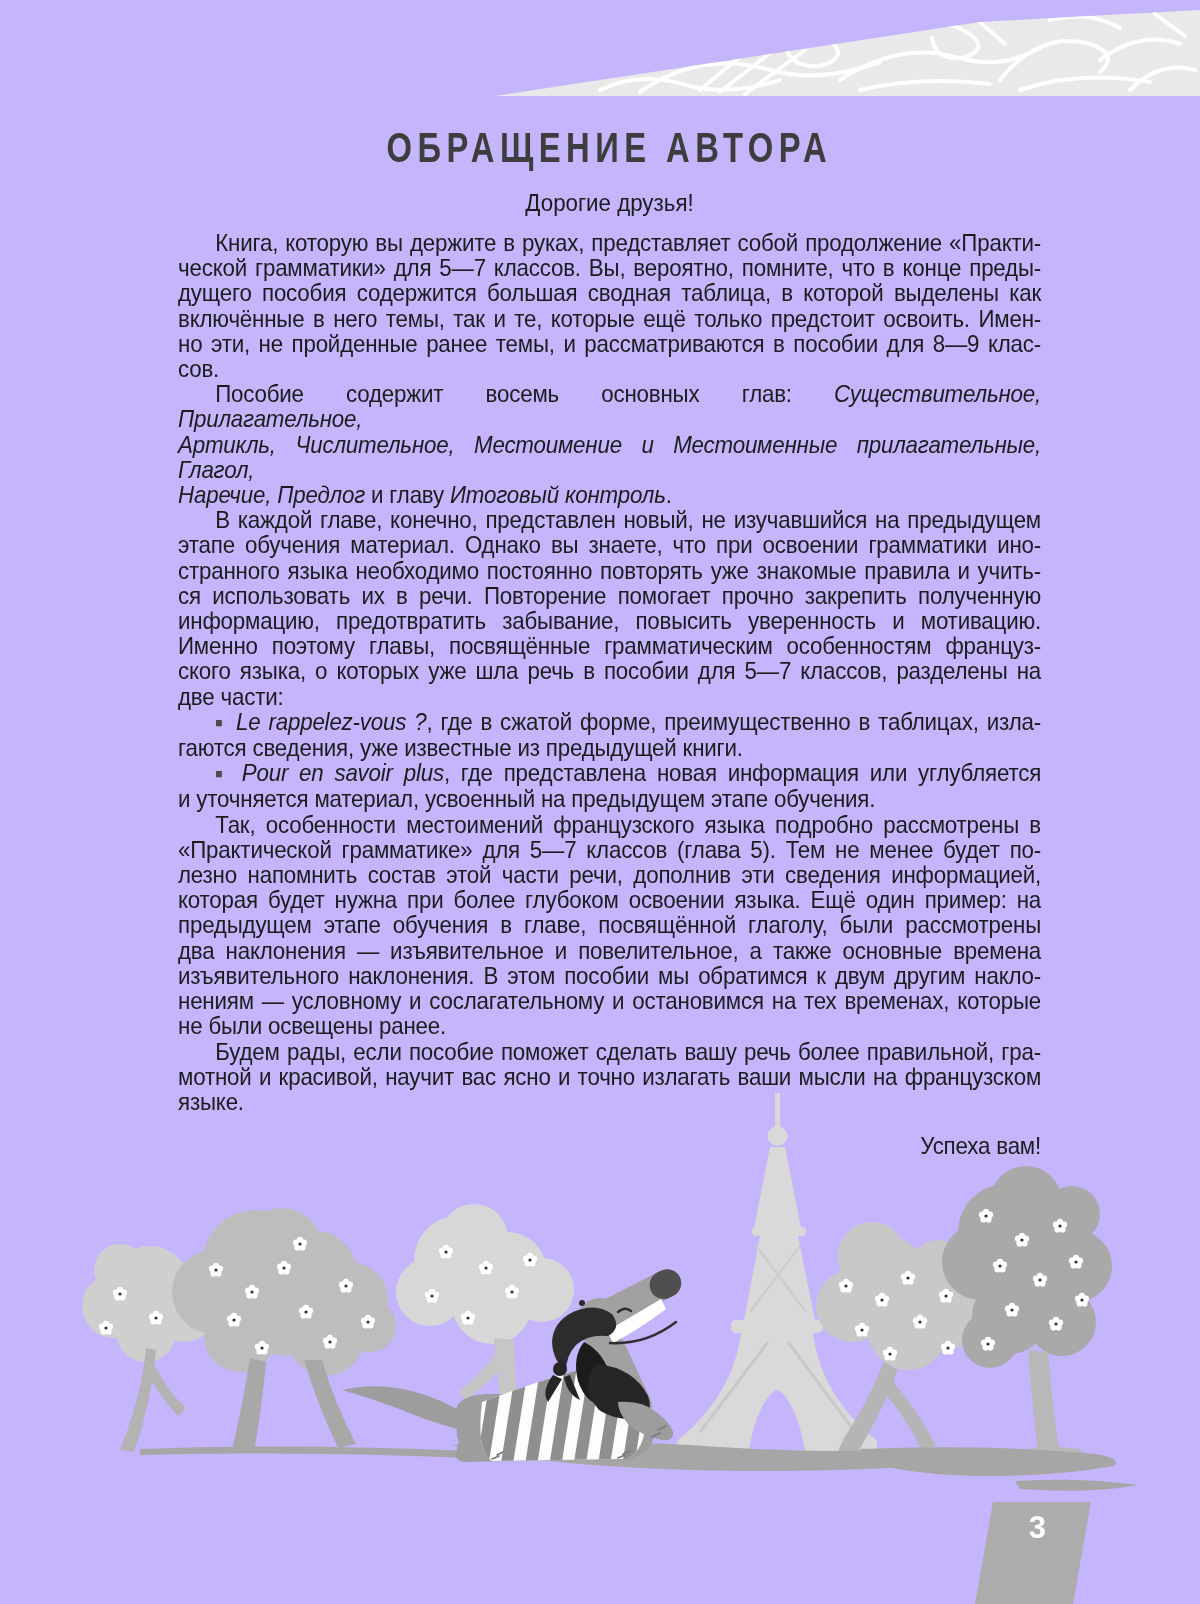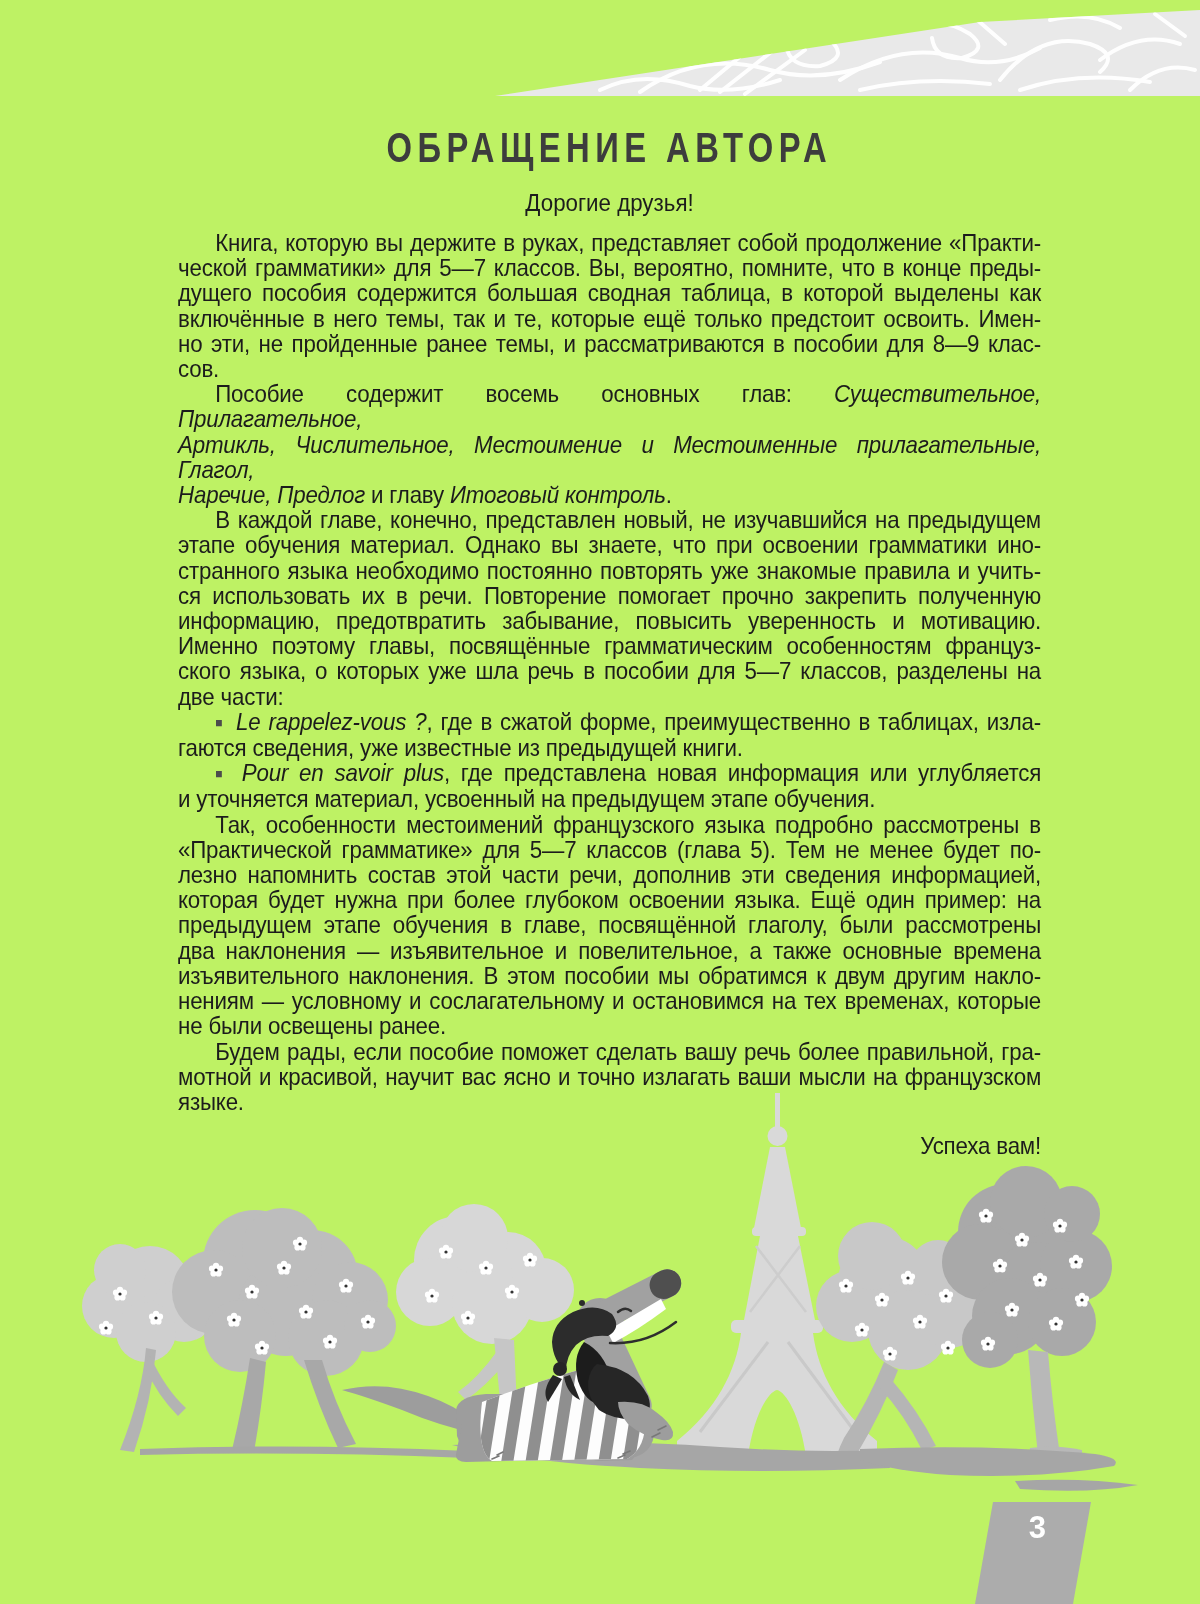--- a/index.html
+++ b/index.html
@@ -1,17 +1,17 @@
 <!DOCTYPE html>
 <html lang="ru"><head>
 <meta charset="utf-8">
 <style>
   html,body{margin:0;padding:0;background:#f2f2f2;}
   .page{
-    position:relative;width:1200px;height:1604px;margin:0 auto;background:#bef264;
+    position:relative;width:1200px;height:1604px;margin:0 auto;background:#c4b5fd;
     font-family:"Liberation Sans",sans-serif;overflow:hidden;
   }
   .decor-band{position:absolute;top:0;right:0;width:720px;height:100px;}
   .title{
     position:absolute;left:178px;top:124px;width:1106px;
     transform:scaleX(0.78);transform-origin:left top;
     text-align:center;font-size:42px;font-weight:700;letter-spacing:7px;
     color:#3d3d3d;white-space:nowrap;
   }
   .salutation{

